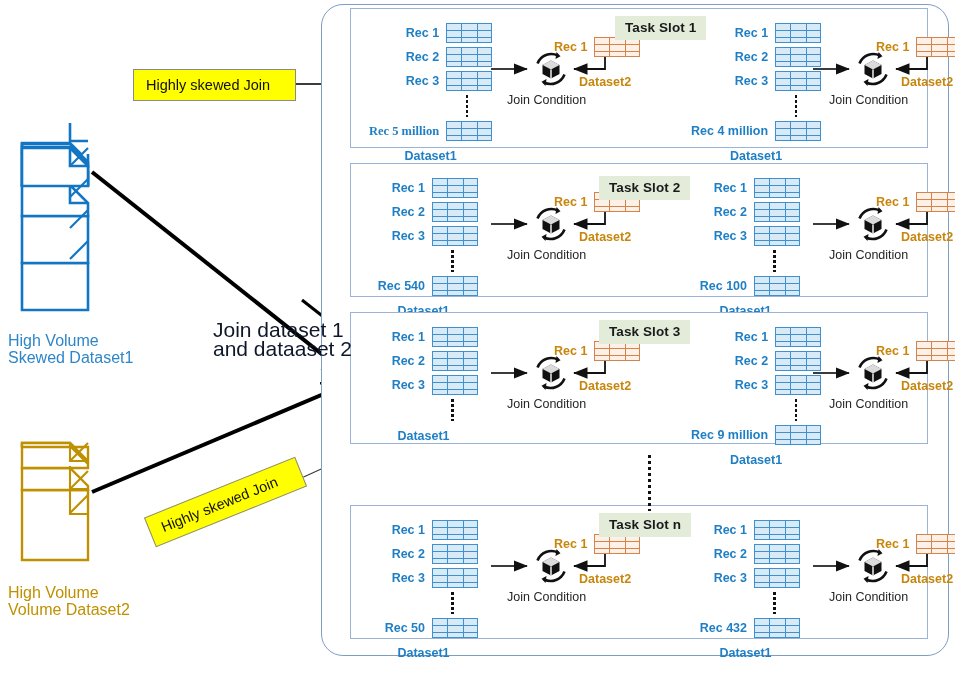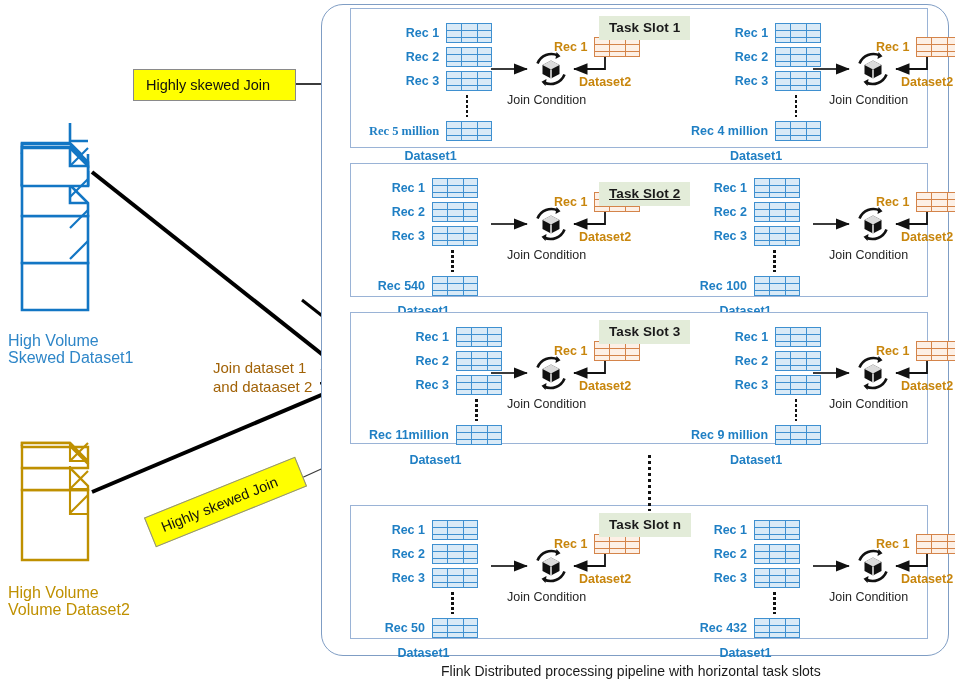--- a/index.html
+++ b/index.html
@@ -125,25 +125,24 @@
   .src-caption {
     color: #2e86c8;
     font-size: 16px;
     line-height: 17px;
     white-space: nowrap;
   }
   .src-caption.ds2 { color: #bf9000; }
 
   
   .plain {
-    color: #a16207;
-    font-size: 15px;
+    color: #0f172a;
+    font-size: 21px;
     line-height: 19px;
     white-space: nowrap;
-    margin-top: 38px;
   }
   #footer-caption {
     color: #1a1a1a;
     font-size: 14px;
     white-space: nowrap;
   }
   svg { display: block; overflow: visible; }
 </style>
 </head>
 <body>
@@ -309,21 +308,21 @@
             </svg>
           </div>
           <div class="abs join-caption" style="left: 138px; top: 70px;">Join Condition</div>
           <div class="abs rec-row" style="left: 185px; top: 14px;">
             <span class="rec-label ds2">Rec 1</span>
             <div class="tbl ds2"></div>
           </div>
           <div class="abs ds-caption ds2" style="left: 210px; top: 52px;">Dataset2</div>
         </div>
       </div>
-      <div class="abs slot-badge" style="left: 599px; top: 16px; text-align: center;">Task Slot 1</div>
+      <div class="abs slot-badge" style="left: 615px; top: 16px; text-align: center;">Task Slot 1</div>
       <div class="abs task-slot" style="left: 350px; top: 163px; width: 578px; height: 134px;">
         <div class="abs" style="left: 18px; top: 14px; width: 280px; height: 110px;">
           <div class="abs" style="left: 0px; top: 0px; display: flex; flex-direction: column; align-items: flex-end; gap: 4px;">
             <div class="rec-row">
               <span class="rec-label" style="min-width: 56px;">Rec 1</span>
               <div class="tbl"></div>
             </div>
             <div class="rec-row">
               <span class="rec-label" style="min-width: 56px;">Rec 2</span>
               <div class="tbl"></div>
@@ -408,41 +407,37 @@
             </svg>
           </div>
           <div class="abs join-caption" style="left: 138px; top: 70px;">Join Condition</div>
           <div class="abs rec-row" style="left: 185px; top: 14px;">
             <span class="rec-label ds2">Rec 1</span>
             <div class="tbl ds2"></div>
           </div>
           <div class="abs ds-caption ds2" style="left: 210px; top: 52px;">Dataset2</div>
         </div>
       </div>
-      <div class="abs slot-badge" style="left: 599px; top: 182px; text-decoration: underline;">Task Slot 2</div>
+      <div class="abs slot-badge" style="left: 599px; top: 176px;">Task Slot 2</div>
       <div class="abs task-slot" style="left: 350px; top: 312px; width: 578px; height: 132px;">
         <div class="abs" style="left: 18px; top: 14px; width: 280px; height: 110px;">
           <div class="abs" style="left: 0px; top: 0px; display: flex; flex-direction: column; align-items: flex-end; gap: 4px;">
             <div class="rec-row">
               <span class="rec-label" style="min-width: 56px;">Rec 1</span>
               <div class="tbl"></div>
             </div>
             <div class="rec-row">
               <span class="rec-label" style="min-width: 56px;">Rec 2</span>
               <div class="tbl"></div>
             </div>
             <div class="rec-row">
               <span class="rec-label" style="min-width: 56px;">Rec 3</span>
               <div class="tbl"></div>
             </div>
             <div class="vdots" style="margin-right: 24px;"></div>
-            <div class="rec-row">
-              <span class="rec-label" style="min-width: 56px;">Rec 11million</span>
-              <div class="tbl"></div>
-            </div>
             <div class="ds-caption" style="align-self: center; margin-top: 4px;">Dataset1</div>
           </div>
           <svg width="290" height="120" style="position:absolute;left:0;top:0;">
             <defs>
               <marker id="ah2left" markerWidth="9" markerHeight="9" refX="7.5" refY="3.2" orient="auto">
                 <path d="M0,0 L8,3.2 L0,6.4 z" fill="#111"></path>
               </marker>
             </defs>
             <line x1="122" y1="46" x2="158" y2="46" stroke="#3b3b3b" stroke-width="1.8" marker-end="url(#ah2left)"></line>
             <path d="M236,26 L236,46 L205,46" fill="none" stroke="#111" stroke-width="1.8" marker-end="url(#ah2left)"></path>
@@ -630,15 +625,14 @@
   <div class="abs src-caption ds2" style="left:8px; top:584px;">
     <div>High Volume</div>
     <div>Volume Dataset2</div>
   </div>
 
   <div class="abs plain" style="left:213px; top:320px;">
     <div>Join dataset 1</div>
     <div>and dataaset 2</div>
   </div>
 
-  <div class="abs" id="footer-caption" style="left:441px; top:663px;">Flink Distributed processing pipeline with horizontal task slots</div>
 
 </div>
 
 </body></html>

